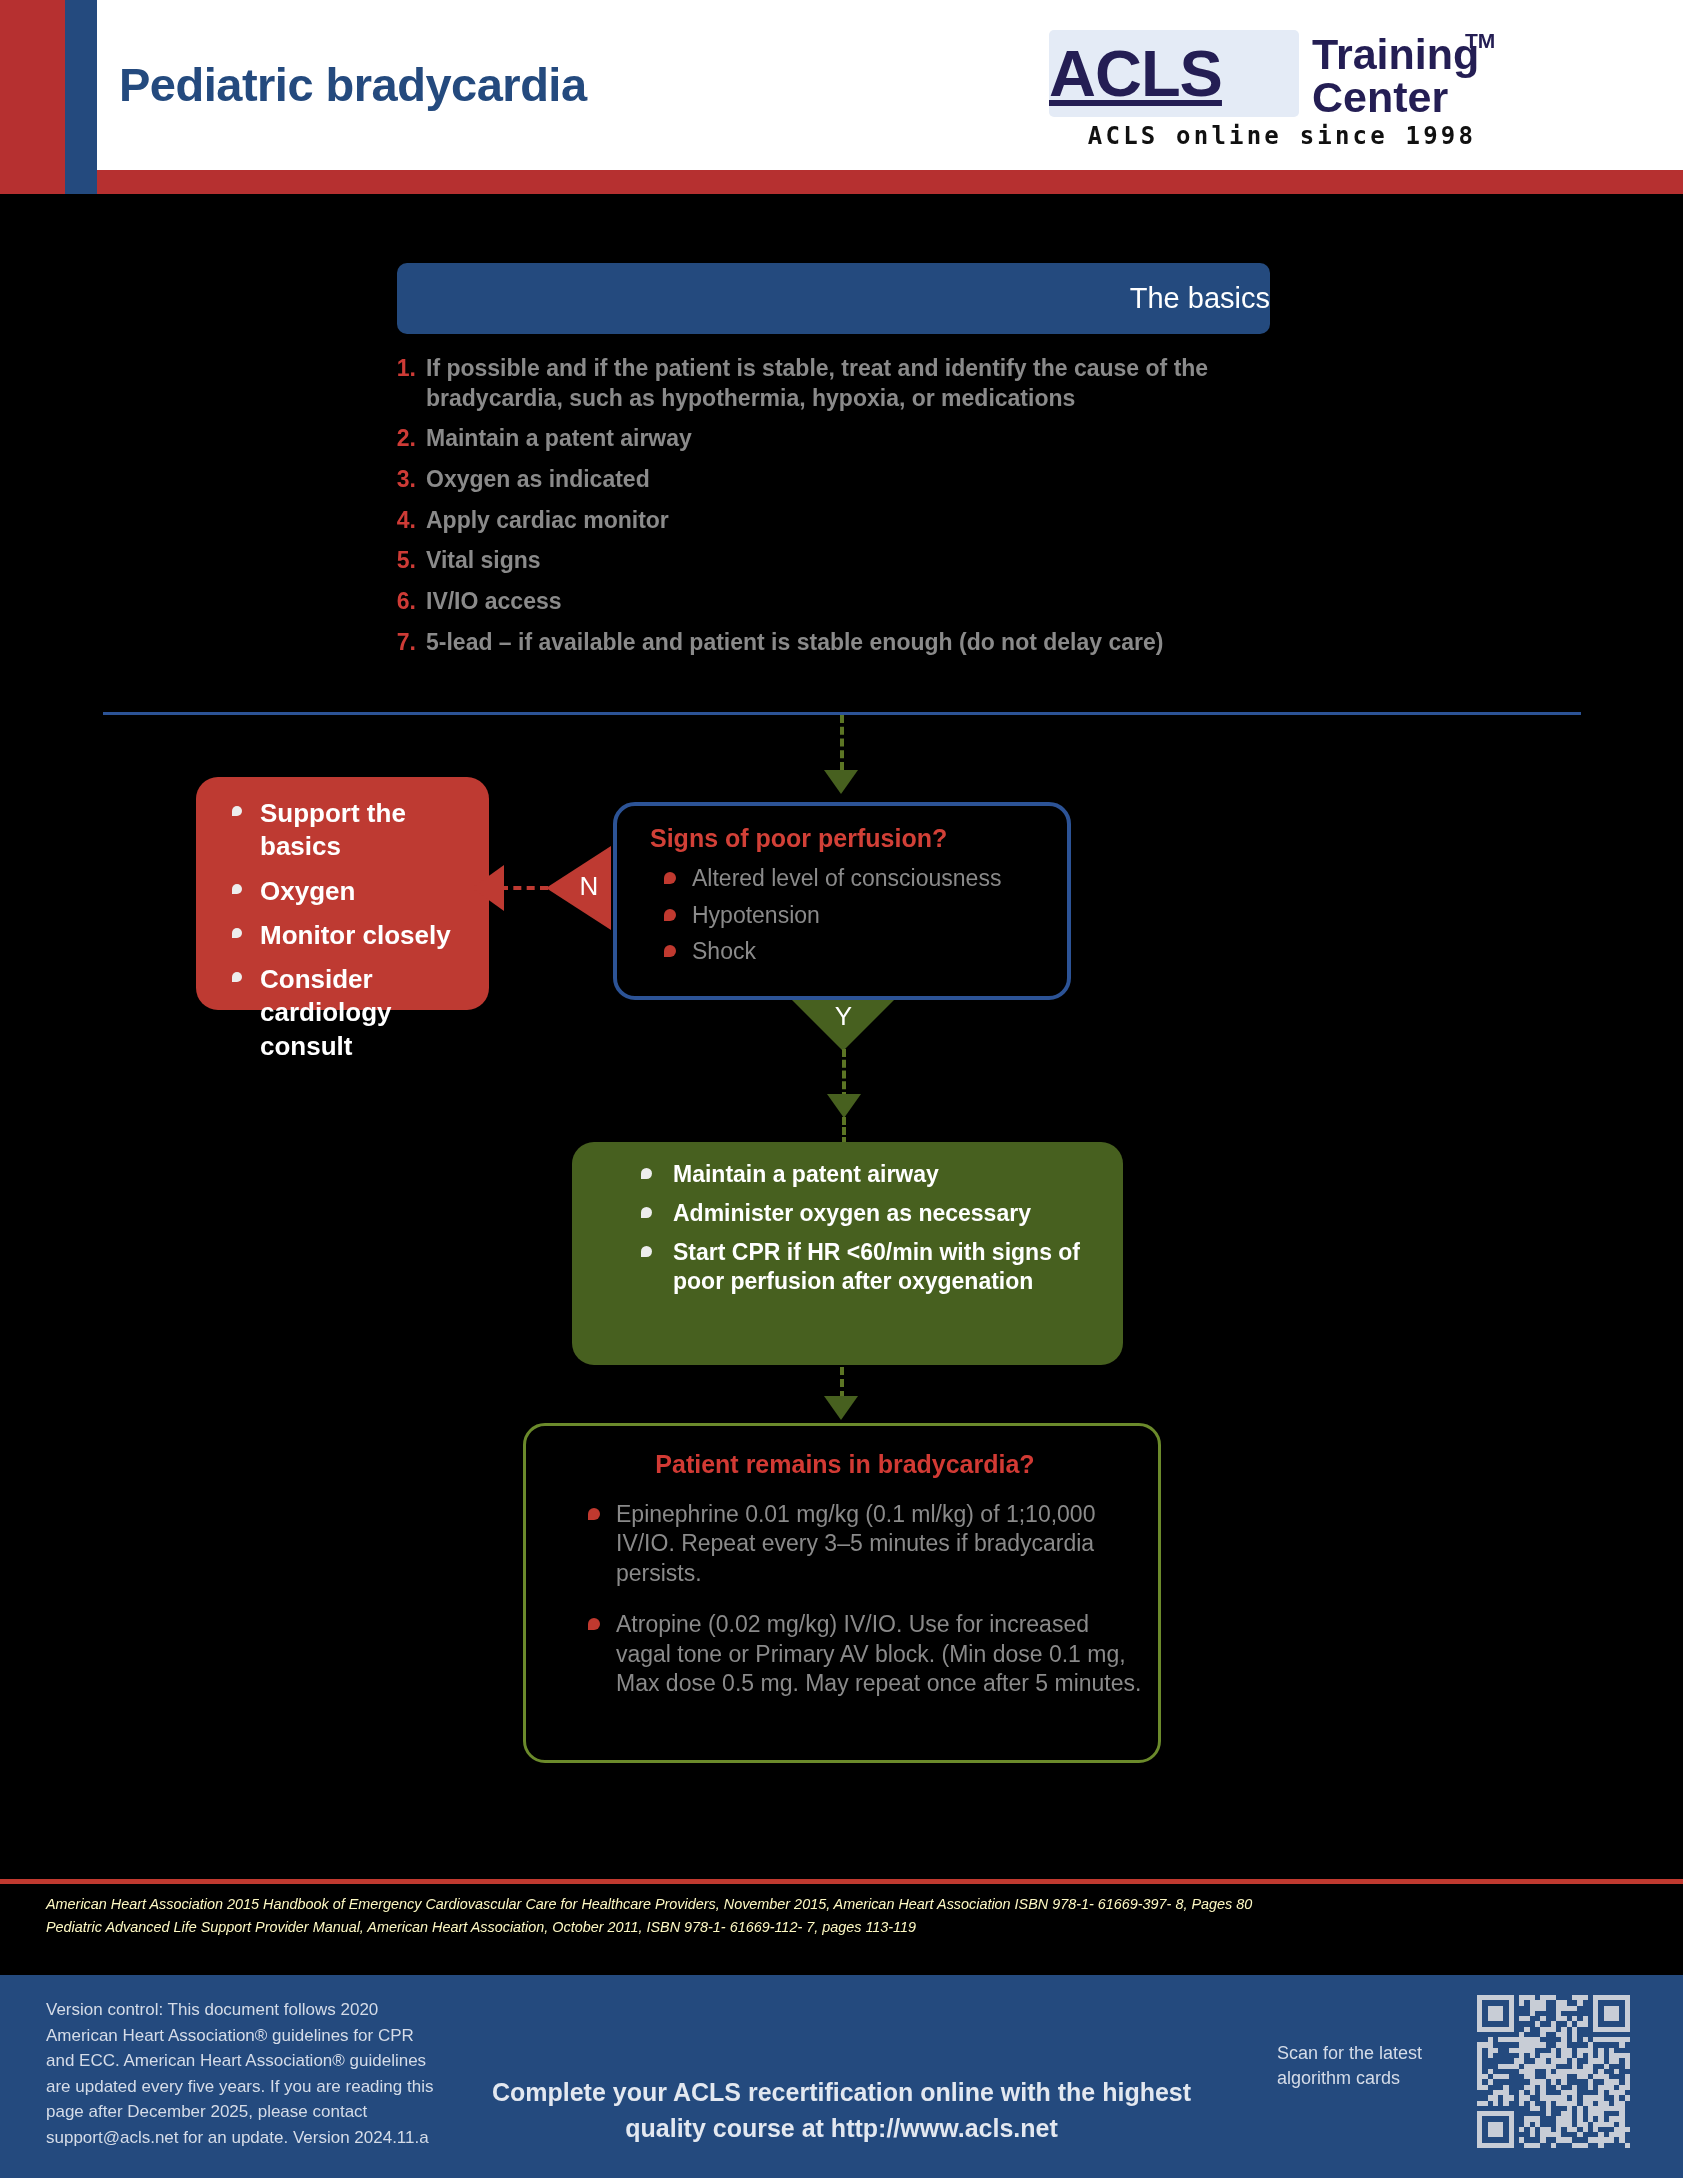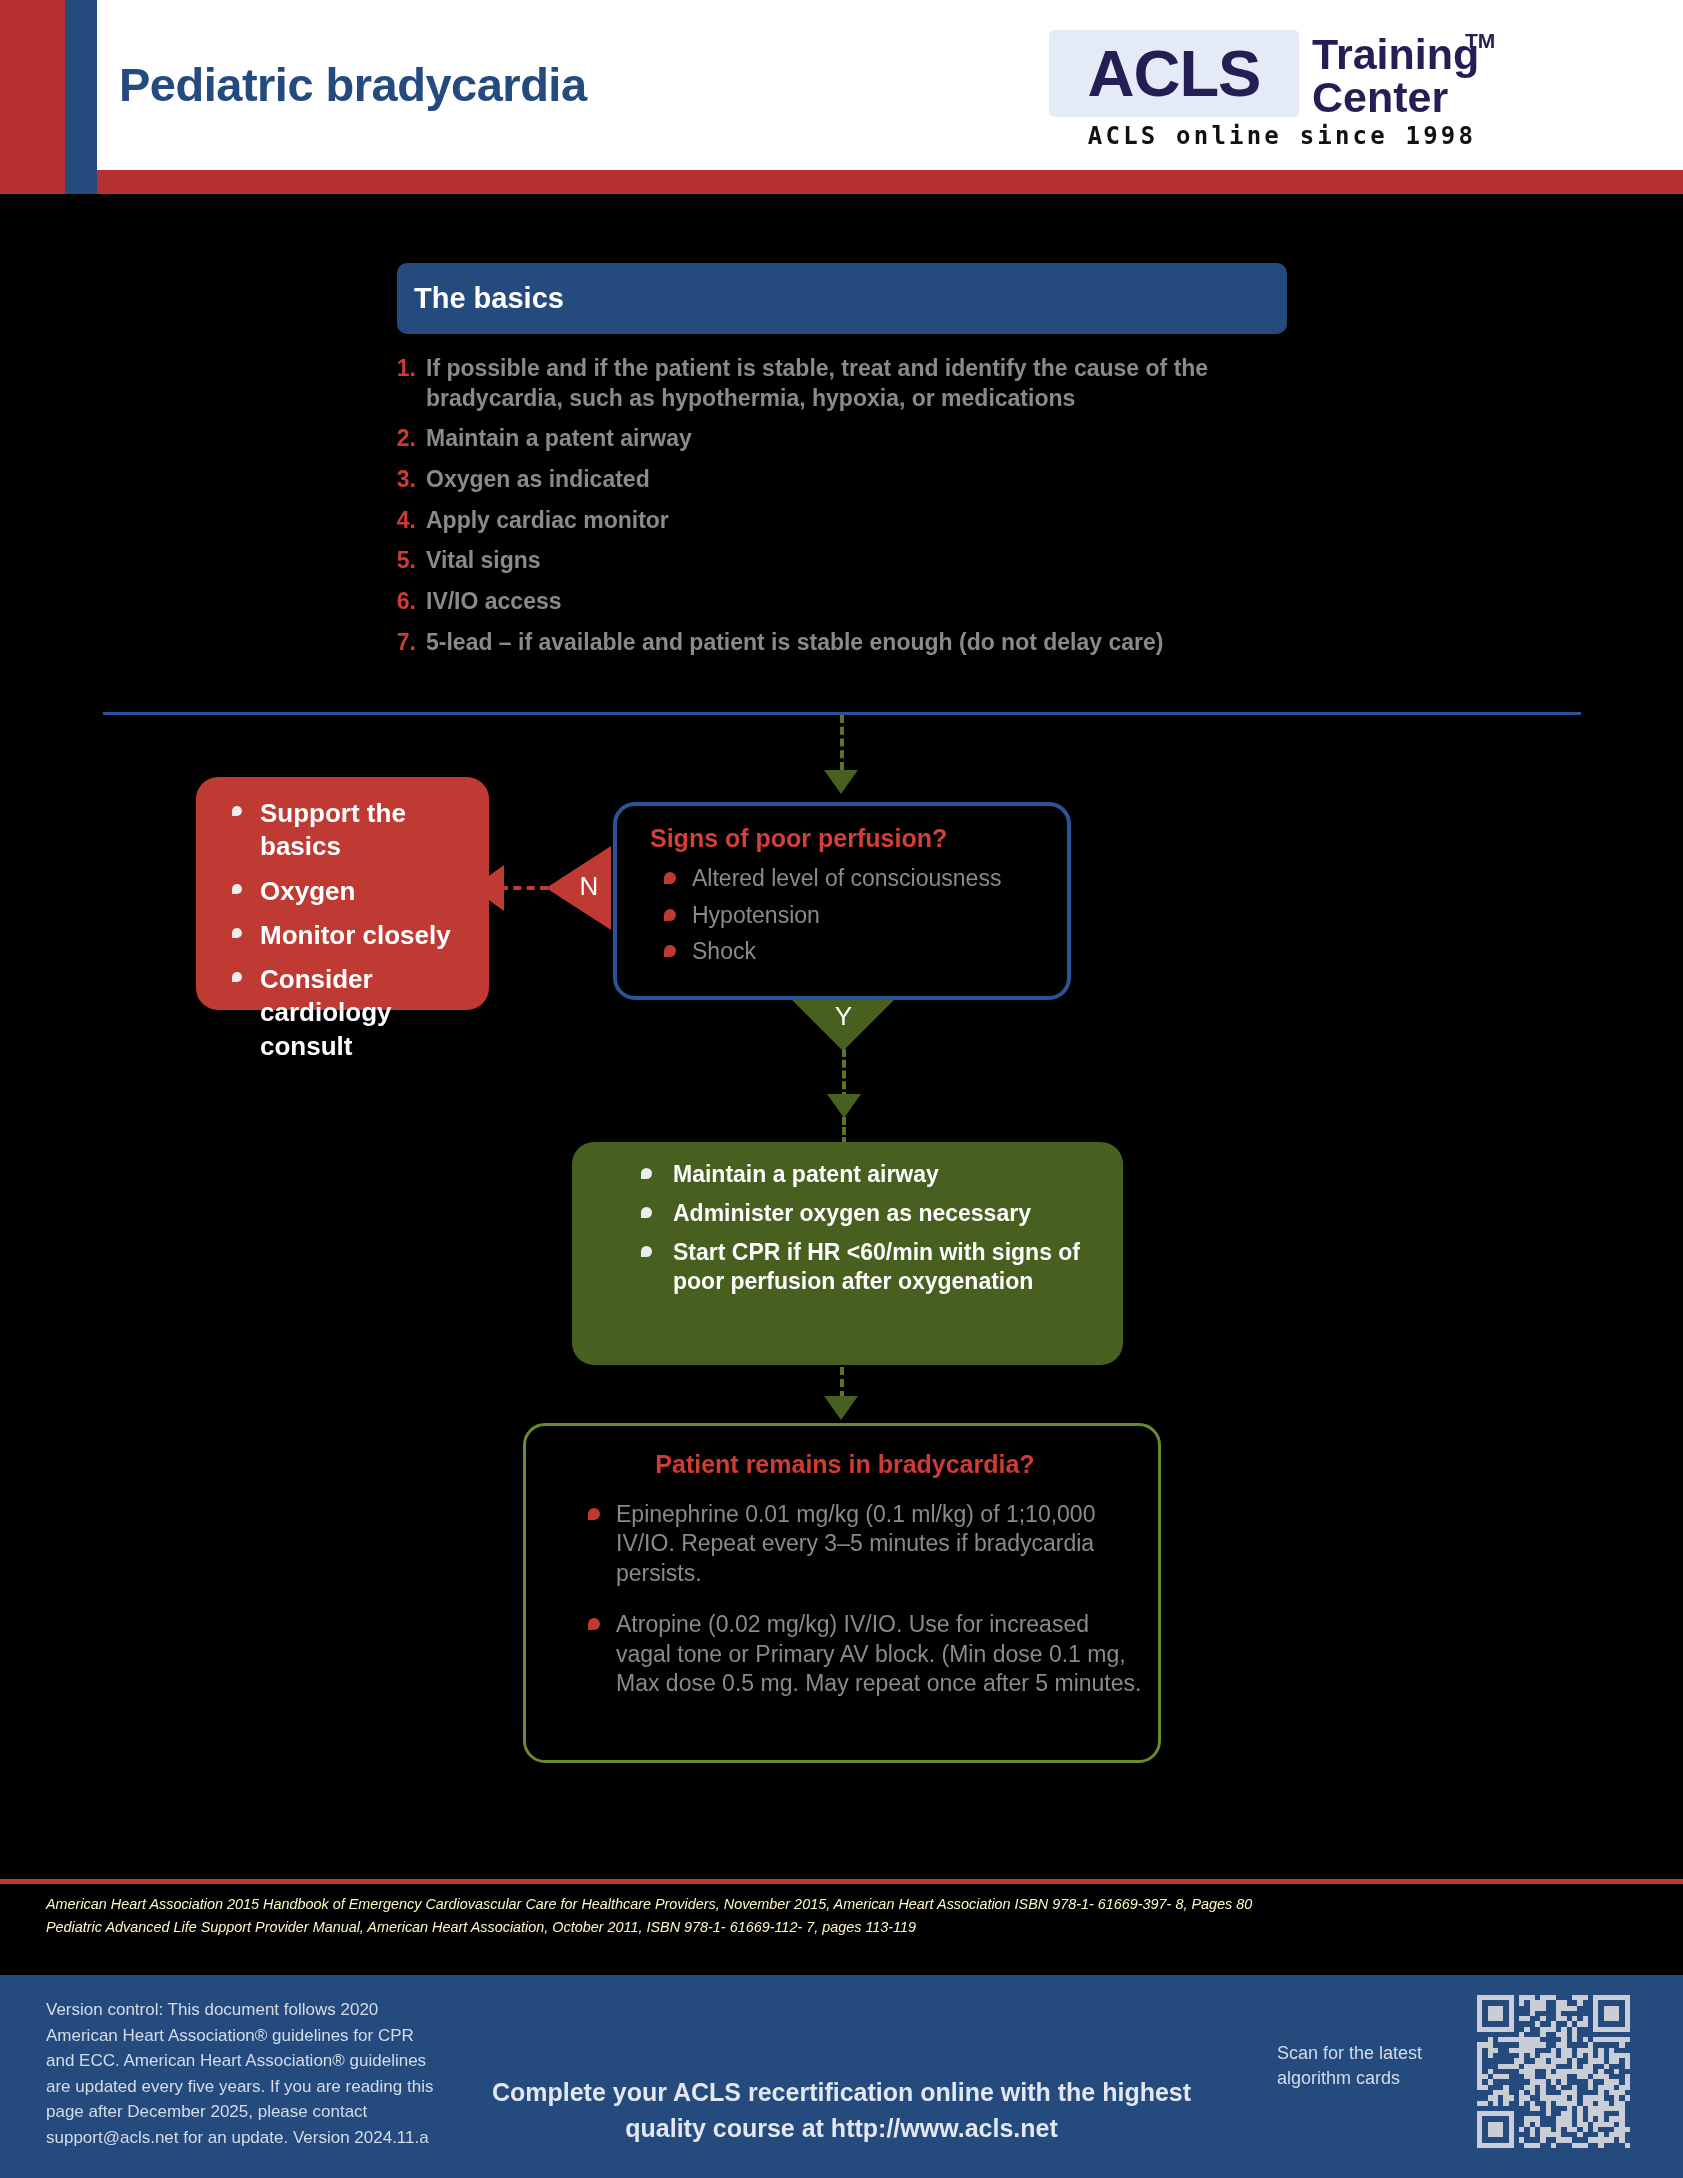--- a/index.html
+++ b/index.html
@@ -53,25 +53,25 @@
     left: 0; top: 5px;
     width: 250px; height: 87px;
     background: #E4EBF6;
     border-radius: 5px;
   }
   #logo-acls-text {
     position: absolute;
     left: 0; top: 5px;
     width: 250px; height: 87px;
     line-height: 87px;
-    text-align: center;
     font-size: 65px;
     font-weight: bold;
     color: #241E54;
     letter-spacing: -1px;
+    text-decoration: underline;
   }
   .logo-word {
     position: absolute;
     left: 263px;
     font-size: 43px;
     font-weight: bold;
     color: #241E54;
     line-height: 1;
   }
   #logo-training { top: 8px; }
@@ -95,26 +95,25 @@
     font-family: "DejaVu Sans Mono", monospace;
   }
 
   
   #basics-header {
     position: absolute;
     left: 397px; top: 263px;
     width: 873px; height: 71px;
     background: #244A7E;
     border-radius: 10px;
-    text-align: left;
+    text-align: right;
     line-height: 71px;
     font-size: 29px;
-    font-weight: bold;
+    font-weight: normal;
     color: #ffffff;
-    padding-left: 17px;
   }
   #basics-list {
     position: absolute;
     left: 386px; top: 354px;
     width: 911px;
   }
   .basics-item {
     position: relative;
     margin-bottom: 11px;
     padding-left: 40px;

